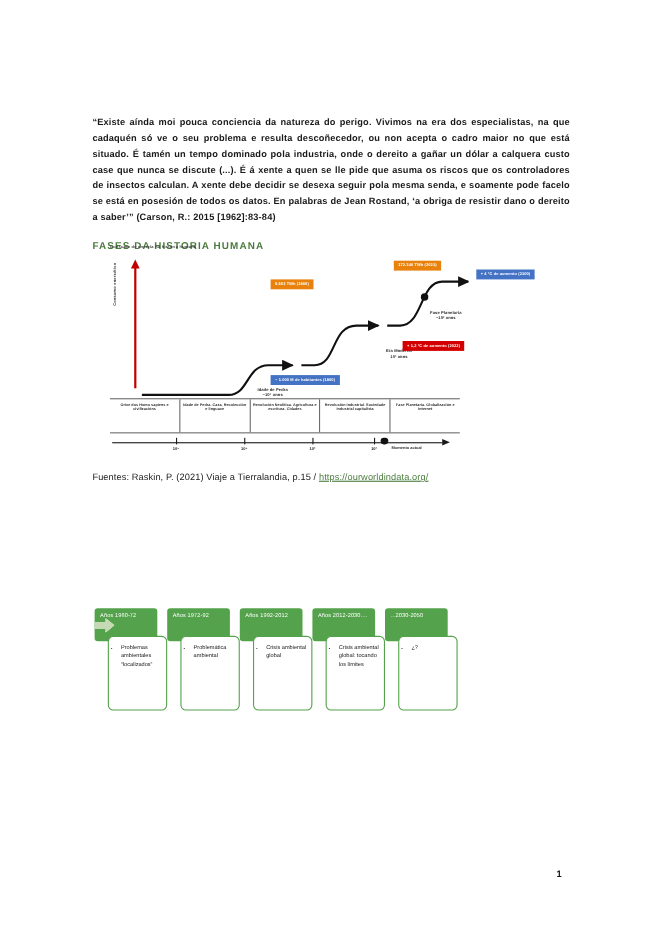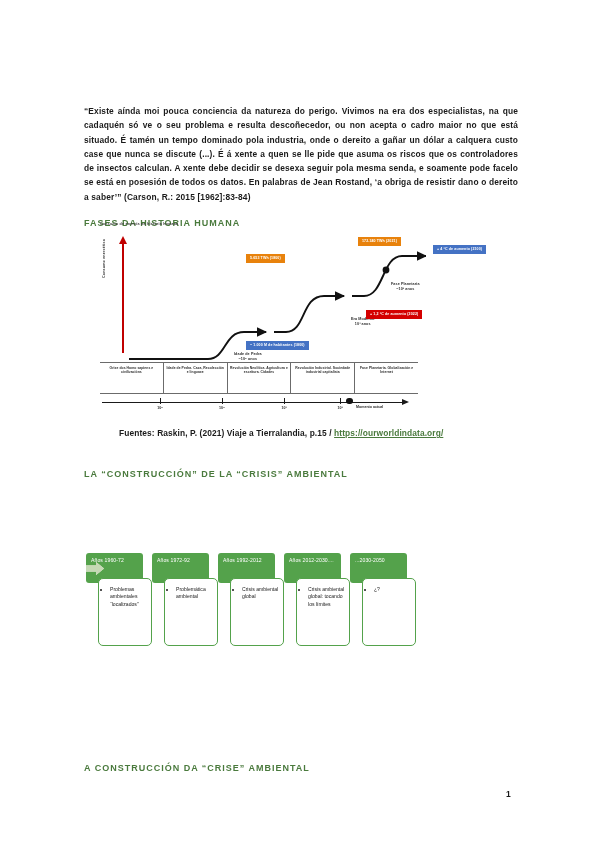--- a/index.html
+++ b/index.html
@@ -34,23 +34,22 @@
     letter-spacing:1.0px;
     color:#4a7a3d;
   }
   #h-fases { left:84px; top:203px;margin-top:15px; }
   #h-construccion-es { left:84px; top:469px; }
   #h-construccion-gl { left:84px; top:763px; }
 
   
   .fuentes {
     position:absolute; left:84px; top:428px;
-    font-size:8.4px; font-weight:bold; color:#1a1a1a;
+    font-size:8.4px; font-weight:normal; color:#1a1a1a;
     letter-spacing:0.1px;
-    margin-left:35px;
   }
   .fuentes .lnk {
     color:#4a7a3d; text-decoration:underline;
   }
 
   
   .pagenum {
     position:absolute; left:506px; top:789px;
     font-size:8.5px; font-weight:bold; color:#1a1a1a;
   }
@@ -260,21 +259,20 @@
       <div class="tl-lbl" style="left:184px">10³</div>
       <div class="tl-lbl" style="left:240px">10²</div>
       <div class="tl-now">Momento actual</div>
     </div>
   </div>
 
   <div class="fuentes">
     <span>Fuentes: Raskin, P. (2021) Viaje a Tierralandia, p.15 / </span><a class="lnk" href="#">https://ourworldindata.org/</a>
   </div>
 
-  <div class="heading" id="h-construccion-es">LA “CONSTRUCCIÓN” DE LA “CRISIS” AMBIENTAL</div>
 
   <div class="process">
 
     <div class="stage">
       <div class="stage-head">Años 1960-72</div>
       <div class="stage-body">
         <ul>
             <li>Problemas ambientales “localizados”</li>
           </ul>
       </div>
@@ -331,17 +329,16 @@
       <div class="stage-head">...2030-2050</div>
       <div class="stage-body">
         <ul>
             <li>¿?</li>
           </ul>
       </div>
     </div>
 
   </div>
 
-  <div class="heading" id="h-construccion-gl">A CONSTRUCCIÓN DA “CRISE” AMBIENTAL</div>
 
   <div class="pagenum">1</div>
 
 </div>
 
 </body></html>

